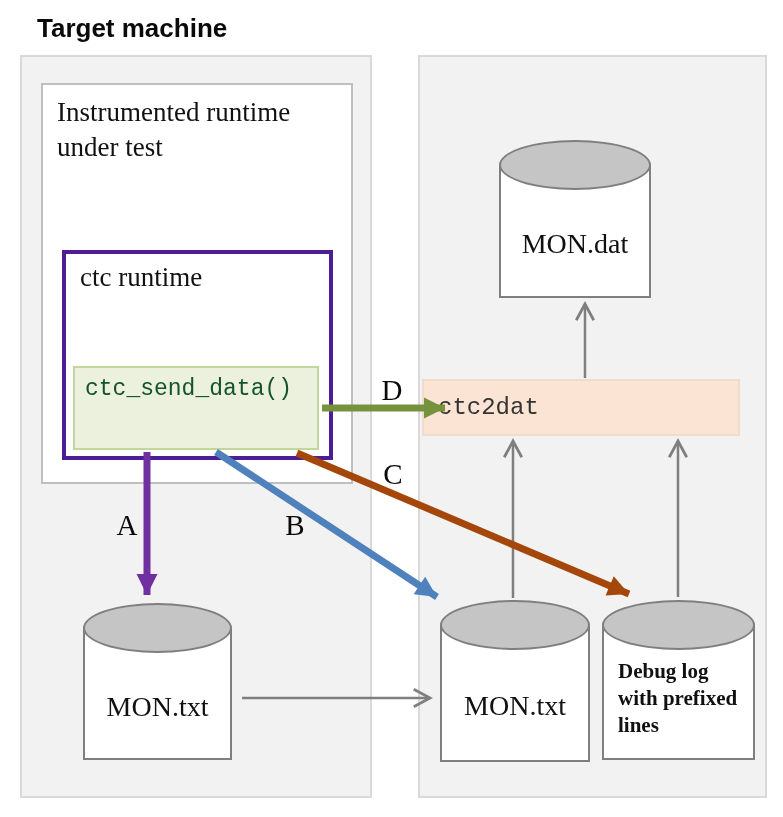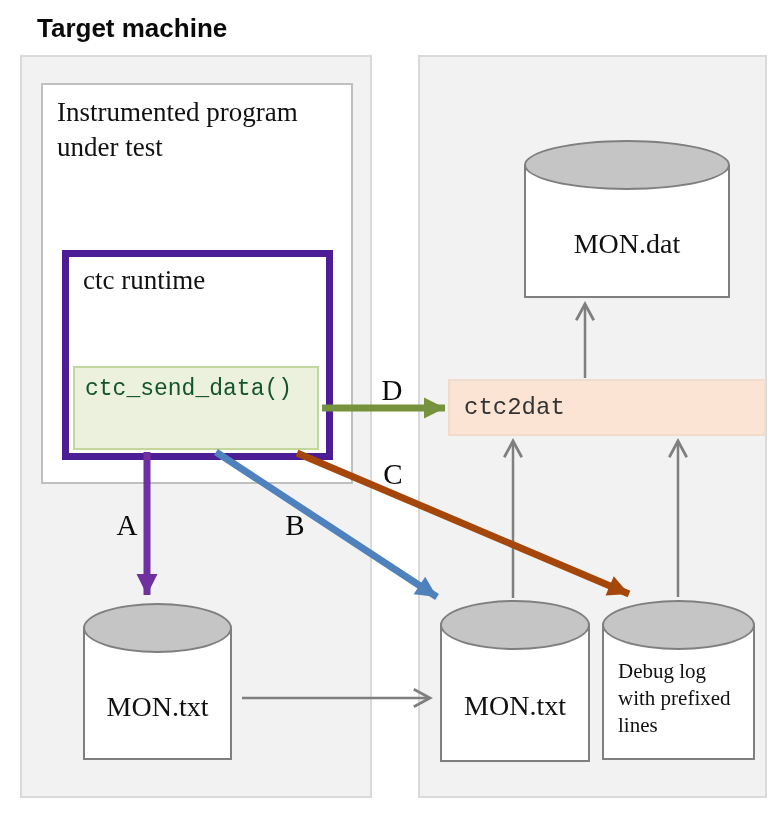--- a/index.html
+++ b/index.html
@@ -27,31 +27,31 @@
     box-sizing: border-box;
   }
   .inner-box { position: absolute; box-sizing: border-box; }
   .instrumented {
     left: 41px; top: 83px; width: 312px; height: 401px;
     background: #ffffff; border: 2px solid #bfbfbf;
     font-size: 27px; line-height: 1.3; padding: 10px 14px;
   }
   .runtime {
     left: 62px; top: 250px; width: 271px; height: 210px;
-    background: #ffffff; border: 7px solid #4c1d95;
+    background: #ffffff; border: 4px solid #4c1d95;
     font-size: 27px; padding: 8px 14px;
   }
   .send-data {
     left: 73px; top: 366px; width: 246px; height: 84px;
     background: #ebf1dd; border: 2px solid #c3d69b;
     font-family: "Liberation Mono", "DejaVu Sans Mono", monospace;
     font-size: 23px; color: #14532d; padding: 8px 0 0 10px;
   }
   .ctc2dat {
-    left: 448px; top: 379px; width: 318px; height: 57px;
+    left: 422px; top: 379px; width: 318px; height: 57px;
     background: #fce4d4; border: 2px solid #f0dccc;
     font-family: "Liberation Mono", "DejaVu Sans Mono", monospace;
     font-size: 24px; color: #333;
     display: flex; align-items: center; padding-left: 14px;
   }
   
   .cyl { position: absolute; }
   .cyl-body {
     position: absolute; left: 0; right: 0; top: 25px; bottom: 0;
     background: #ffffff;
@@ -69,20 +69,21 @@
     position: absolute; left: 0; right: 0; top: 50px; bottom: 0;
     display: flex; align-items: center; justify-content: center;
     font-size: 28px; text-align: center;
   }
   .cyl-label.multiline {
     justify-content: flex-start;
     align-items: flex-start;
     text-align: left;
     font-size: 21px; line-height: 1.28;
     padding: 8px 0 0 16px;
+    font-weight: bold;
   }
   .cyl-label.multiline .wrapbox { width: 120px; }
   .flow-label {
     position: absolute;
     font-size: 29px;
     width: 40px; text-align: center;
     color: #0a0a0a;
   }
   #arrow-layer {
     position: absolute; left: 0; top: 0;
@@ -94,34 +95,34 @@
 <body>
 
 <div id="stage">
 
   <div class="machine-box" style="left:20px; top:55px; width:352px; height:743px;"></div>
   <div class="machine-box" style="left:418px; top:55px; width:349px; height:743px;"></div>
 
   <div class="machine-title" style="left:37px; top:13px;text-align:right;">Target machine</div>
 
   <div class="inner-box instrumented">
-    <span>Instrumented program under test</span>
+    <span>Instrumented runtime under test</span>
   </div>
   <div class="inner-box runtime">
     <span>ctc runtime</span>
   </div>
   <div class="inner-box send-data">
     <span>ctc_send_data()</span>
   </div>
 
   <div class="inner-box ctc2dat">
     <span>ctc2dat</span>
   </div>
 
-  <div class="cyl" style="left:524px; top:140px; width:206px; height:158px;">
+  <div class="cyl" style="left:499px; top:140px; width:152px; height:158px;">
     <div class="cyl-body"></div>
     <div class="cyl-top"></div>
     <div class="cyl-label">MON.dat</div>
   </div>
 
   <div class="cyl" style="left:83px; top:603px; width:149px; height:157px;">
     <div class="cyl-body"></div>
     <div class="cyl-top"></div>
     <div class="cyl-label">MON.txt</div>
   </div>

